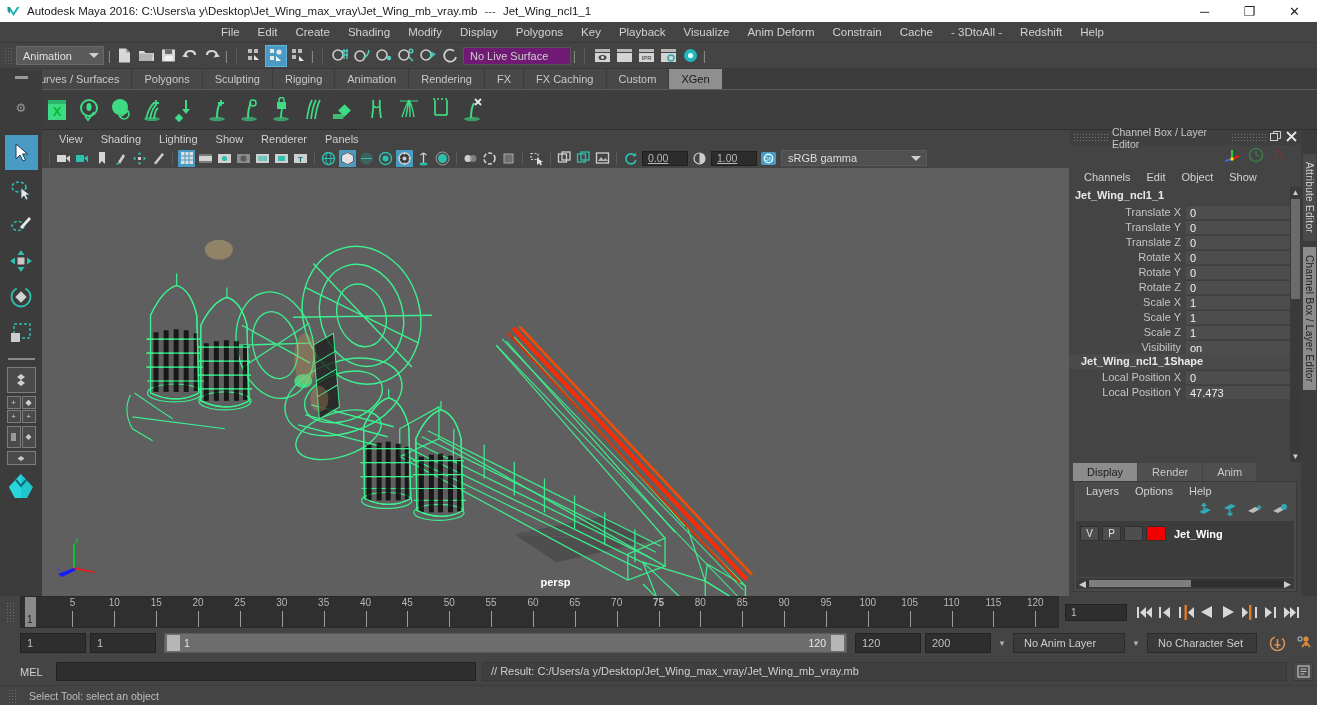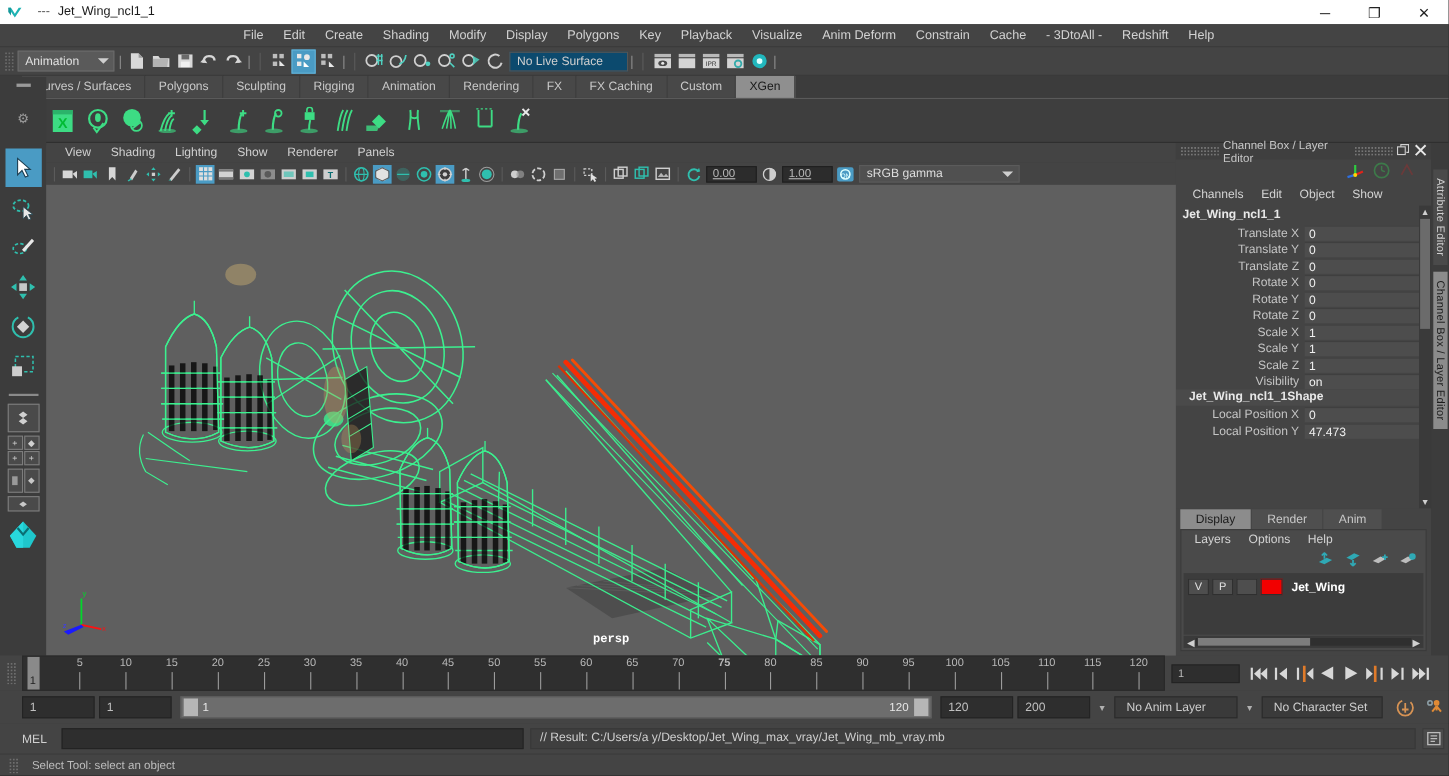--- a/index.html
+++ b/index.html
@@ -43,21 +43,21 @@
     width:88px; height:19px; background:#5a5a5a; border:1px solid #6a6a6a;
     display:flex; align-items:center; padding-left:6px; font-size:11px; color:#e0e0e0;
     position:relative; margin-right:2px;
   }
   .menuset .caret{ position:absolute; right:4px; top:6px; width:0;height:0;
     border-left:5px solid transparent;border-right:5px solid transparent;border-top:5px solid #cfcfcf; }
   .tsep{ width:1px; height:16px; background:#5b5b5b; margin:0 6px; flex:0 0 1px; }
   .tdiv{ width:7px; height:16px; flex:0 0 7px; color:#888; font-size:13px; text-align:center; line-height:15px; }
   .ticon{ width:22px; height:22px; flex:0 0 22px; display:flex; align-items:center; justify-content:center; position:relative; }
   .ticon.sel{ background:#4a9bc4; border:1px solid #63b2d8; }
-  .livefield{ width:108px; height:18px; background:#0c4a6e; border:1px solid #555;
+  .livefield{ width:108px; height:18px; background:#701a75; border:1px solid #555;
     font-size:11px; color:#cfcfcf; padding-left:6px; line-height:16px; margin-left:2px;}
 
   
   .shelftabs{
     height:21px; background:#3c3c3c; display:flex; align-items:flex-end; flex:0 0 21px;
     padding-left:20px; border-bottom:1px solid #5a5a5a;
   }
   .shelftab{
     height:20px; line-height:20px; padding:0 12px; font-size:11px; color:#c9c9c9;
     background:#484848; border-right:1px solid #3c3c3c;
@@ -101,21 +101,21 @@
   .vt.sel{ background:#4a9bc4; }
   .vsep{ width:1px;height:13px;background:#5b5b5b;margin:0 4px;flex:0 0 1px;}
   .numfield{ width:46px;height:15px;background:#2c2c2c;border:1px solid #1f1f1f;color:#b9b9b9;
     font-size:10.5px;text-align:left;padding-left:5px;line-height:13px;margin:0 2px;text-decoration:underline;}
   .gammafield{ width:146px;height:16px;background:#505050;border:1px solid #5b5b5b;color:#ddd;
     font-size:11px;padding-left:6px;line-height:14px;position:relative;margin-left:3px;}
   .gamma-caret{ position:absolute;right:5px;top:5px;width:0;height:0;
     border-left:5px solid transparent;border-right:5px solid transparent;border-top:5px solid #cfcfcf;}
   .viewport{ flex:1 1 auto; background:#5f5f5f; position:relative; overflow:hidden; min-height:0;}
   .persp-label{ position:absolute; bottom:8px; left:50%; transform:translateX(-50%);
-    color:#fff; font-size:11px; font-weight:bold;font-family:Liberation Mono, monospace; }
+    color:#fff; font-size:11px; font-weight:bold; }
   .axis-gizmo{ position:absolute; left:14px; bottom:18px; width:40px; height:44px; }
 
   
   .rightpanel{ width:232px; flex:0 0 232px; background:#444; display:flex; flex-direction:column; }
   .rp-title{ height:15px; background:#3f3f3f; display:flex; align-items:center; font-size:10.5px;
     color:#c6c6c6; flex:0 0 15px; }
   .dots{ width:38px;height:9px;background-image:radial-gradient(#777 35%,transparent 37%);background-size:3px 3px;margin:0 4px;}
   .rp-icons{ height:22px; display:flex; align-items:center; justify-content:flex-end; padding-right:14px; gap:7px; flex:0 0 22px;}
   .cb-menu{ height:20px; display:flex; align-items:center; padding-left:8px; flex:0 0 20px; gap:2px;}
   .cb-menu span{ padding:0 7px; font-size:11px; color:#d3d3d3;}
@@ -204,20 +204,21 @@
 
 <div class="app">
 
   <div class="titlebar">
     <span class="title-icon">
       <svg width="15" height="15" viewBox="0 0 15 15">
         <path d="M1.5 3 L7.5 12 L13.5 3 L11 3 L7.5 8.5 L4 3 Z" fill="#1fb3b3"></path>
         <path d="M1.5 3 L4 3 L4 10 L1.5 7 Z" fill="#16999b"></path>
       </svg>
     </span>
+    <span class="title-text">Autodesk Maya 2016: C:\Users\a y\Desktop\Jet_Wing_max_vray\Jet_Wing_mb_vray.mb</span>
     <span class="title-sep">---</span>
     <span class="title-sub">Jet_Wing_ncl1_1</span>
     <div class="win-btns">
       <div class="win-btn">─</div>
       <div class="win-btn">❐</div>
       <div class="win-btn close">✕</div>
     </div>
   </div>
 
   <div class="menubar">

